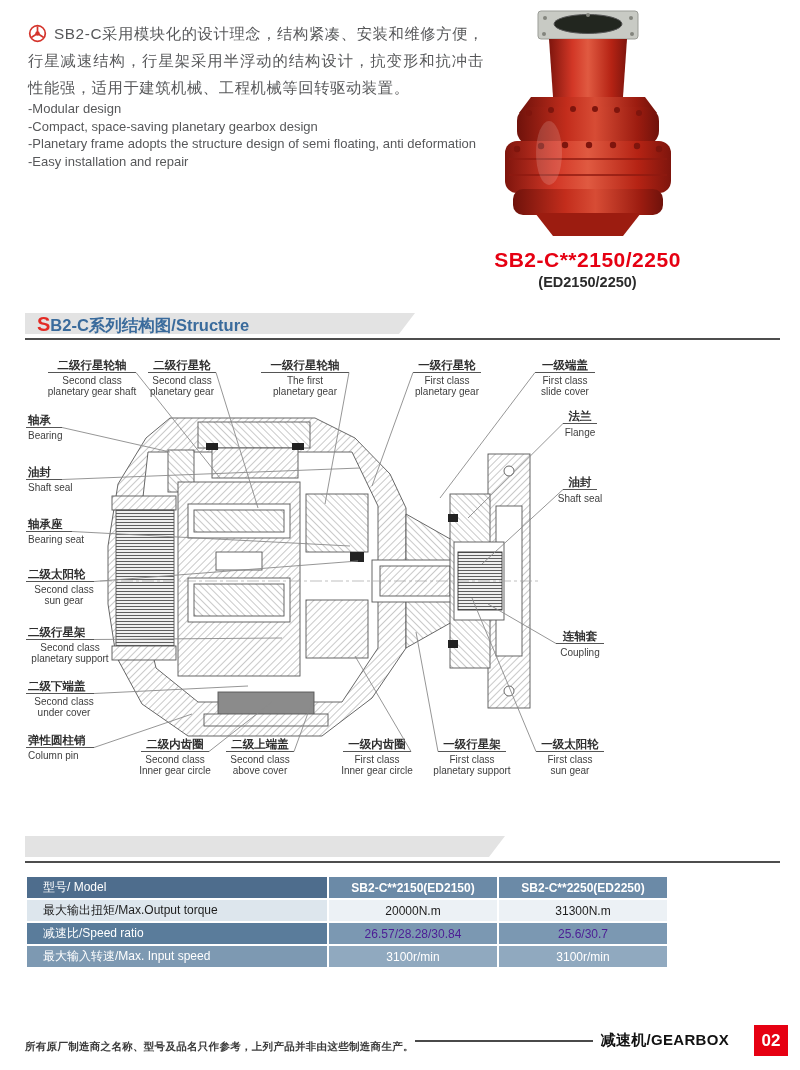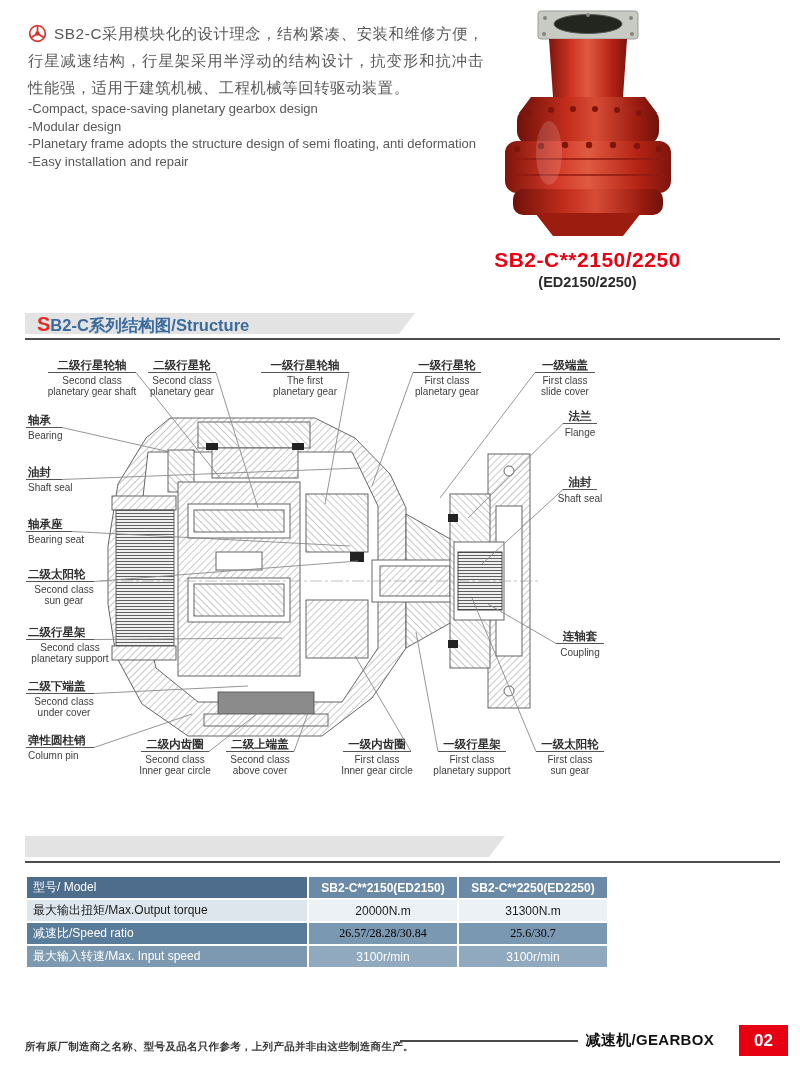--- a/index.html
+++ b/index.html
@@ -24,55 +24,55 @@
   .sec-text{position:relative;font-size:16.5px;font-weight:bold;color:#3a6b9c;line-height:22px;padding-left:12px;}
   .sec-text .s{color:#e32b25;font-size:20px;}
 
   .diagram{position:absolute;left:20px;top:356px;width:760px;height:452px;}
   text.dz{font-family:"Liberation Sans","DejaVu Sans",sans-serif;font-size:11.5px;font-weight:bold;fill:#2e2e2e;}
   text.de{font-family:"Liberation Sans","DejaVu Sans",sans-serif;font-size:10px;fill:#3e3e3e;}
   .ul{stroke:#555;stroke-width:1;}
   .ld{stroke:#8a8a8a;stroke-width:0.9;fill:none;}
 
   table.specs{position:absolute;left:25px;top:875px;border-collapse:separate;border-spacing:2px;background:#fff;}
-  table.specs td{height:21px;font-size:12px;padding:0 6px;}
+  table.specs td{height:21px;font-size:12px;padding:0 16px;}
   td.lab{width:268px;text-align:left;padding-left:9px;}
   td.val{width:136px;text-align:center;}
   tr.hd td.lab{background:#4e6d8d;color:#fff;}
   tr.hd td.val{background:#6b8aa7;color:#fff;font-weight:bold;}
   tr.lt td.lab{background:#dde6ed;color:#1d1d1d;}
   tr.lt td.val{background:#ecf1f5;color:#1d1d1d;}
   tr.md td.lab{background:#5a7c9b;color:#fff;}
-  tr.md td.val{background:#7b98b2;color:#000000;font-family:Liberation Serif, serif;}
+  tr.md td.val{background:#7b98b2;color:#4c1d95;}
   tr.in td.lab{background:#7d99b2;color:#fff;}
   tr.in td.val{background:#90a9bf;color:#fff;}
 
   .disclaimer{position:absolute;left:25px;top:1040px;font-size:10.5px;font-weight:bold;color:#3a3a3a;letter-spacing:0.3px;}
   .footer-right{position:absolute;right:12px;top:1025px;display:flex;align-items:center;}
   .fline{width:178px;height:2px;background:#4a4a4a;margin-right:8px;}
   .category{font-size:15px;font-weight:bold;color:#111;margin-right:25px;letter-spacing:0.3px;}
-  .pagebox{width:49px;height:31px;background:#e60012;color:#fff;font-size:17px;font-weight:bold;
+  .pagebox{width:34px;height:31px;background:#e60012;color:#fff;font-size:17px;font-weight:bold;
     display:flex;align-items:center;justify-content:center;}
 </style>
 </head>
 <body>
 
 <svg class="intro-icon" viewBox="0 0 19 19">
   <circle cx="9.5" cy="9.5" r="7.8" fill="none" stroke="#d4342c" stroke-width="1.7"></circle>
   <circle cx="9.5" cy="9.5" r="2.2" fill="#d4342c"></circle>
   <line x1="9.5" y1="9.5" x2="9.5" y2="2.4" stroke="#d4342c" stroke-width="1.7"></line>
   <line x1="9.5" y1="9.5" x2="3.6" y2="13.2" stroke="#d4342c" stroke-width="1.7"></line>
   <line x1="9.5" y1="9.5" x2="15.4" y2="13.2" stroke="#d4342c" stroke-width="1.7"></line>
 </svg>
 
 <div class="intro-zh">SB2-C采用模块化的设计理念，结构紧凑、安装和维修方便，行星减速结构，行星架采用半浮动的结构设计，抗变形和抗冲击性能强，适用于建筑机械、工程机械等回转驱动装置。</div>
 
 <div class="features">
+  <div>-Modular design</div>
   <div>-Compact, space-saving planetary gearbox design</div>
-  <div>-Modular design</div>
   <div>-Planetary frame adopts the structure design of semi floating, anti deformation</div>
   <div>-Easy installation and repair</div>
 </div>
 
 <svg class="photo" viewBox="0 0 210 245">
   <defs>
     <linearGradient id="gr1" x1="0" y1="0" x2="1" y2="0">
       <stop offset="0" stop-color="#7e150d"></stop>
         <stop offset="0.3" stop-color="#d23726"></stop>
       <stop offset="0.5" stop-color="#e05a41"></stop>

